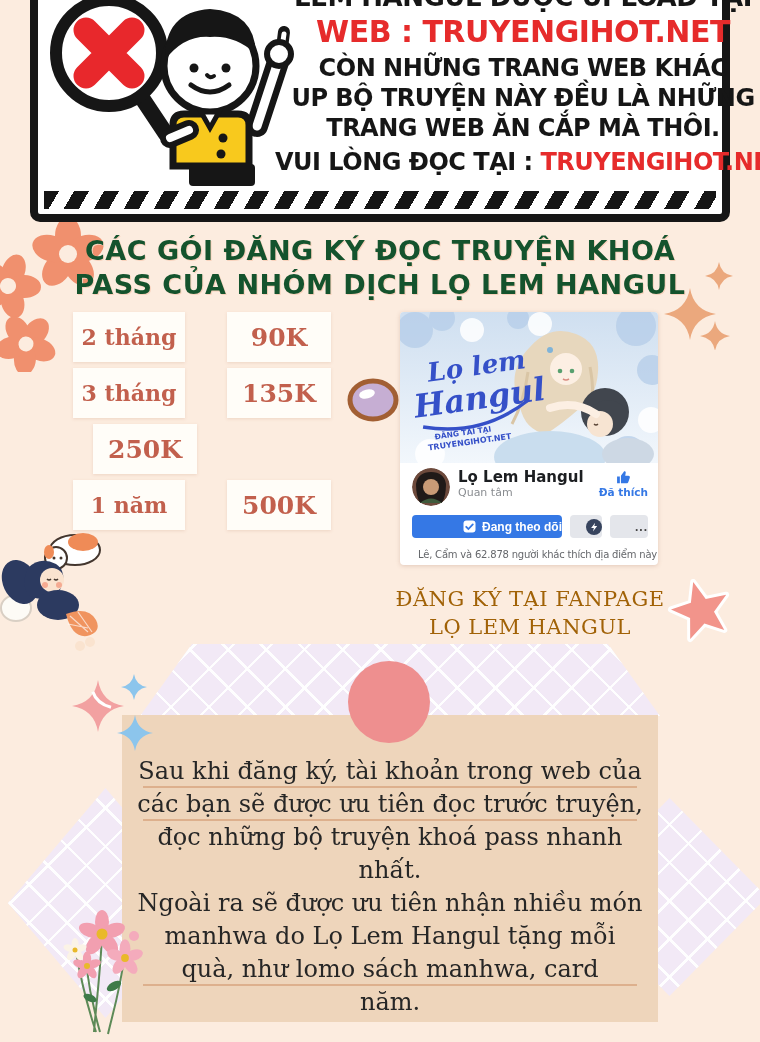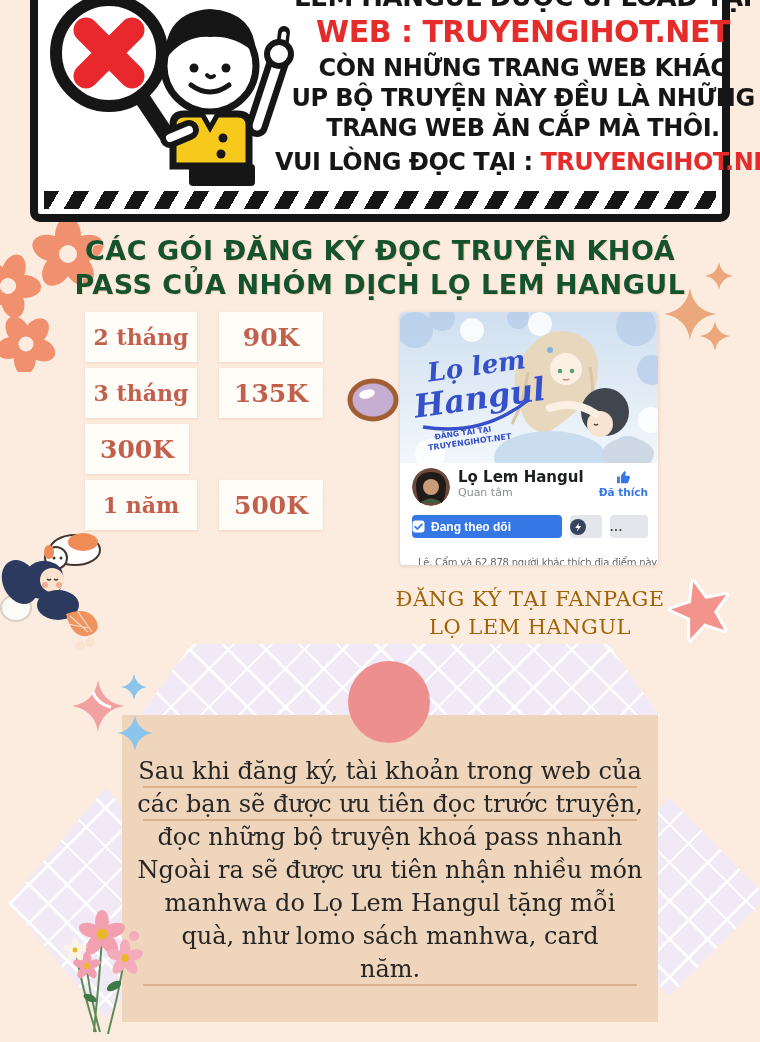--- a/index.html
+++ b/index.html
@@ -26,53 +26,53 @@
   .bl4 { top:92px;  font-size:24px; }
   .bl5 { top:122px; font-size:24px; }
   .bl6 { top:156px; font-size:24px; }
   .red { color:#e62b2b; }
   
   .sec-title {
     position:absolute; left:40px; top:234px; width:680px; text-align:center;
     font-weight:800; color:#14532d; font-size:27px; line-height:34px; letter-spacing:.5px;
     text-shadow:1px 1px 0 #f8d2bd;
   }
-  .plans { position:absolute; left:85px; top:312px; display:flex; flex-direction:column; gap:6px; }
+  .plans { position:absolute; left:73px; top:312px; display:flex; flex-direction:column; gap:6px; }
   .plan-row { display:flex; gap:22px; align-items:center; }
   .plan-box {
     background:#fffdf8; height:50px; display:flex; align-items:center; justify-content:center;
     font-family:"DejaVu Serif", serif; font-weight:bold; color:#c2604d;
     box-shadow:0 1px 3px rgba(170,110,80,.18);
   }
   .duration { width:112px; font-size:22px; }
-  .price    { width:104px; font-size:25px; }
+  .price    { width:104px; font-size:25px;margin-left:20px; }
   .deco { position:absolute; }
   
   .fb-card {
     position:absolute; left:400px; top:312px; width:258px; height:253px;
     background:#ffffff; border-radius:4px; overflow:hidden;
     box-shadow:0 1px 4px rgba(150,100,80,.25);
   }
   .fb-cover { position:relative; width:258px; height:151px; }
   .fb-info { position:relative; padding:5px 10px 0 12px; }
   .fb-head { display:flex; align-items:flex-start; }
   .fb-avatar { width:38px; height:38px; border-radius:50%; overflow:hidden; flex:none; }
   .fb-names { margin-left:8px; flex:1; }
   .fb-page-name { font-size:15px; font-weight:bold; color:#1c1e21; line-height:18px; }
   .fb-follow-status { font-size:11px; color:#8a8d91; }
   .fb-liked { text-align:center; color:#3578e5; font-size:10.5px; font-weight:bold; padding-top:2px; }
   .fb-btn-row { display:flex; gap:8px; margin-top:9px; }
   .fb-btn {
-    height:23px; border-radius:4px; display:flex; align-items:center; justify-content:flex-start;
+    height:23px; border-radius:4px; display:flex; align-items:center; justify-content:flex-end;
     background:#e4e6eb; border:none; cursor:pointer;
   }
   .fb-btn-follow { flex:1; background:#3578e5; color:#fff; font-weight:bold; font-size:12px; gap:6px; }
   .fb-btn-msg  { width:32px; }
   .fb-btn-more { width:38px; color:#444; font-weight:bold; font-size:12px; letter-spacing:1px; }
-  .fb-caption { display:flex; align-items:center; gap:6px; margin-top:16px; color:#65676b; font-size:10px; white-space:nowrap; letter-spacing:-.2px; }
+  .fb-caption { display:flex; align-items:center; gap:6px; margin-top:8px; color:#65676b; font-size:10px; white-space:nowrap; letter-spacing:-.2px; }
   .fanpage-cta {
     position:absolute; left:392px; top:585px; width:276px; text-align:center;
     font-family:"DejaVu Serif", serif; font-weight:normal; color:#a16207;
     font-size:21px; line-height:28px; letter-spacing:.5px;
   }
   
   .lattice {
     position:absolute; background-color:#f2e9f6;
     background-image:
       repeating-linear-gradient(45deg,  rgba(255,255,255,.95) 0 2.5px, transparent 2.5px 27px),
@@ -187,21 +187,21 @@
   <div class="plans">
     <div class="plan-row">
       <div class="plan-box duration">2 tháng</div>
       <div class="plan-box price">90K</div>
     </div>
     <div class="plan-row">
       <div class="plan-box duration">3 tháng</div>
       <div class="plan-box price">135K</div>
     </div>
     <div class="plan-row">
-      <div class="plan-box price">300K</div>
+      <div class="plan-box price">250K</div>
     </div>
     <div class="plan-row">
       <div class="plan-box duration">1 năm</div>
       <div class="plan-box price">500K</div>
     </div>
   </div>
 
   <svg class="deco" style="left:346px; top:376px;" width="54" height="48" viewBox="0 0 54 48">
     <ellipse cx="27" cy="24" rx="23" ry="19" fill="#c6aed3" stroke="#a25f33" stroke-width="5"></ellipse>
     <ellipse cx="21" cy="18" rx="8" ry="4.5" fill="#ffffff" transform="rotate(-14 21 18)"></ellipse>
@@ -339,20 +339,21 @@
   <div class="lattice lat-right"></div>
 
   <div class="benefit-panel">
     <div class="sep sep1"></div>
     <div class="sep sep2"></div>
     <div class="sep sep3"></div>
     <div class="benefit-text">
       <div class="benefit-line">Sau khi đăng ký, tài khoản trong web của</div>
       <div class="benefit-line">các bạn sẽ được ưu tiên đọc trước truyện,</div>
       <div class="benefit-line">đọc những bộ truyện khoá pass nhanh</div>
+      <div class="benefit-line">nhất.</div>
       <div class="benefit-line">Ngoài ra sẽ được ưu tiên nhận nhiều món</div>
       <div class="benefit-line">manhwa do Lọ Lem Hangul tặng mỗi</div>
       <div class="benefit-line">quà, như lomo sách manhwa, card</div>
       <div class="benefit-line">năm.</div>
     </div>
   </div>
 
   <div class="pink-circle"></div>
 
   <svg class="deco" style="left:68px; top:668px;" width="90" height="86" viewBox="0 0 90 86">

